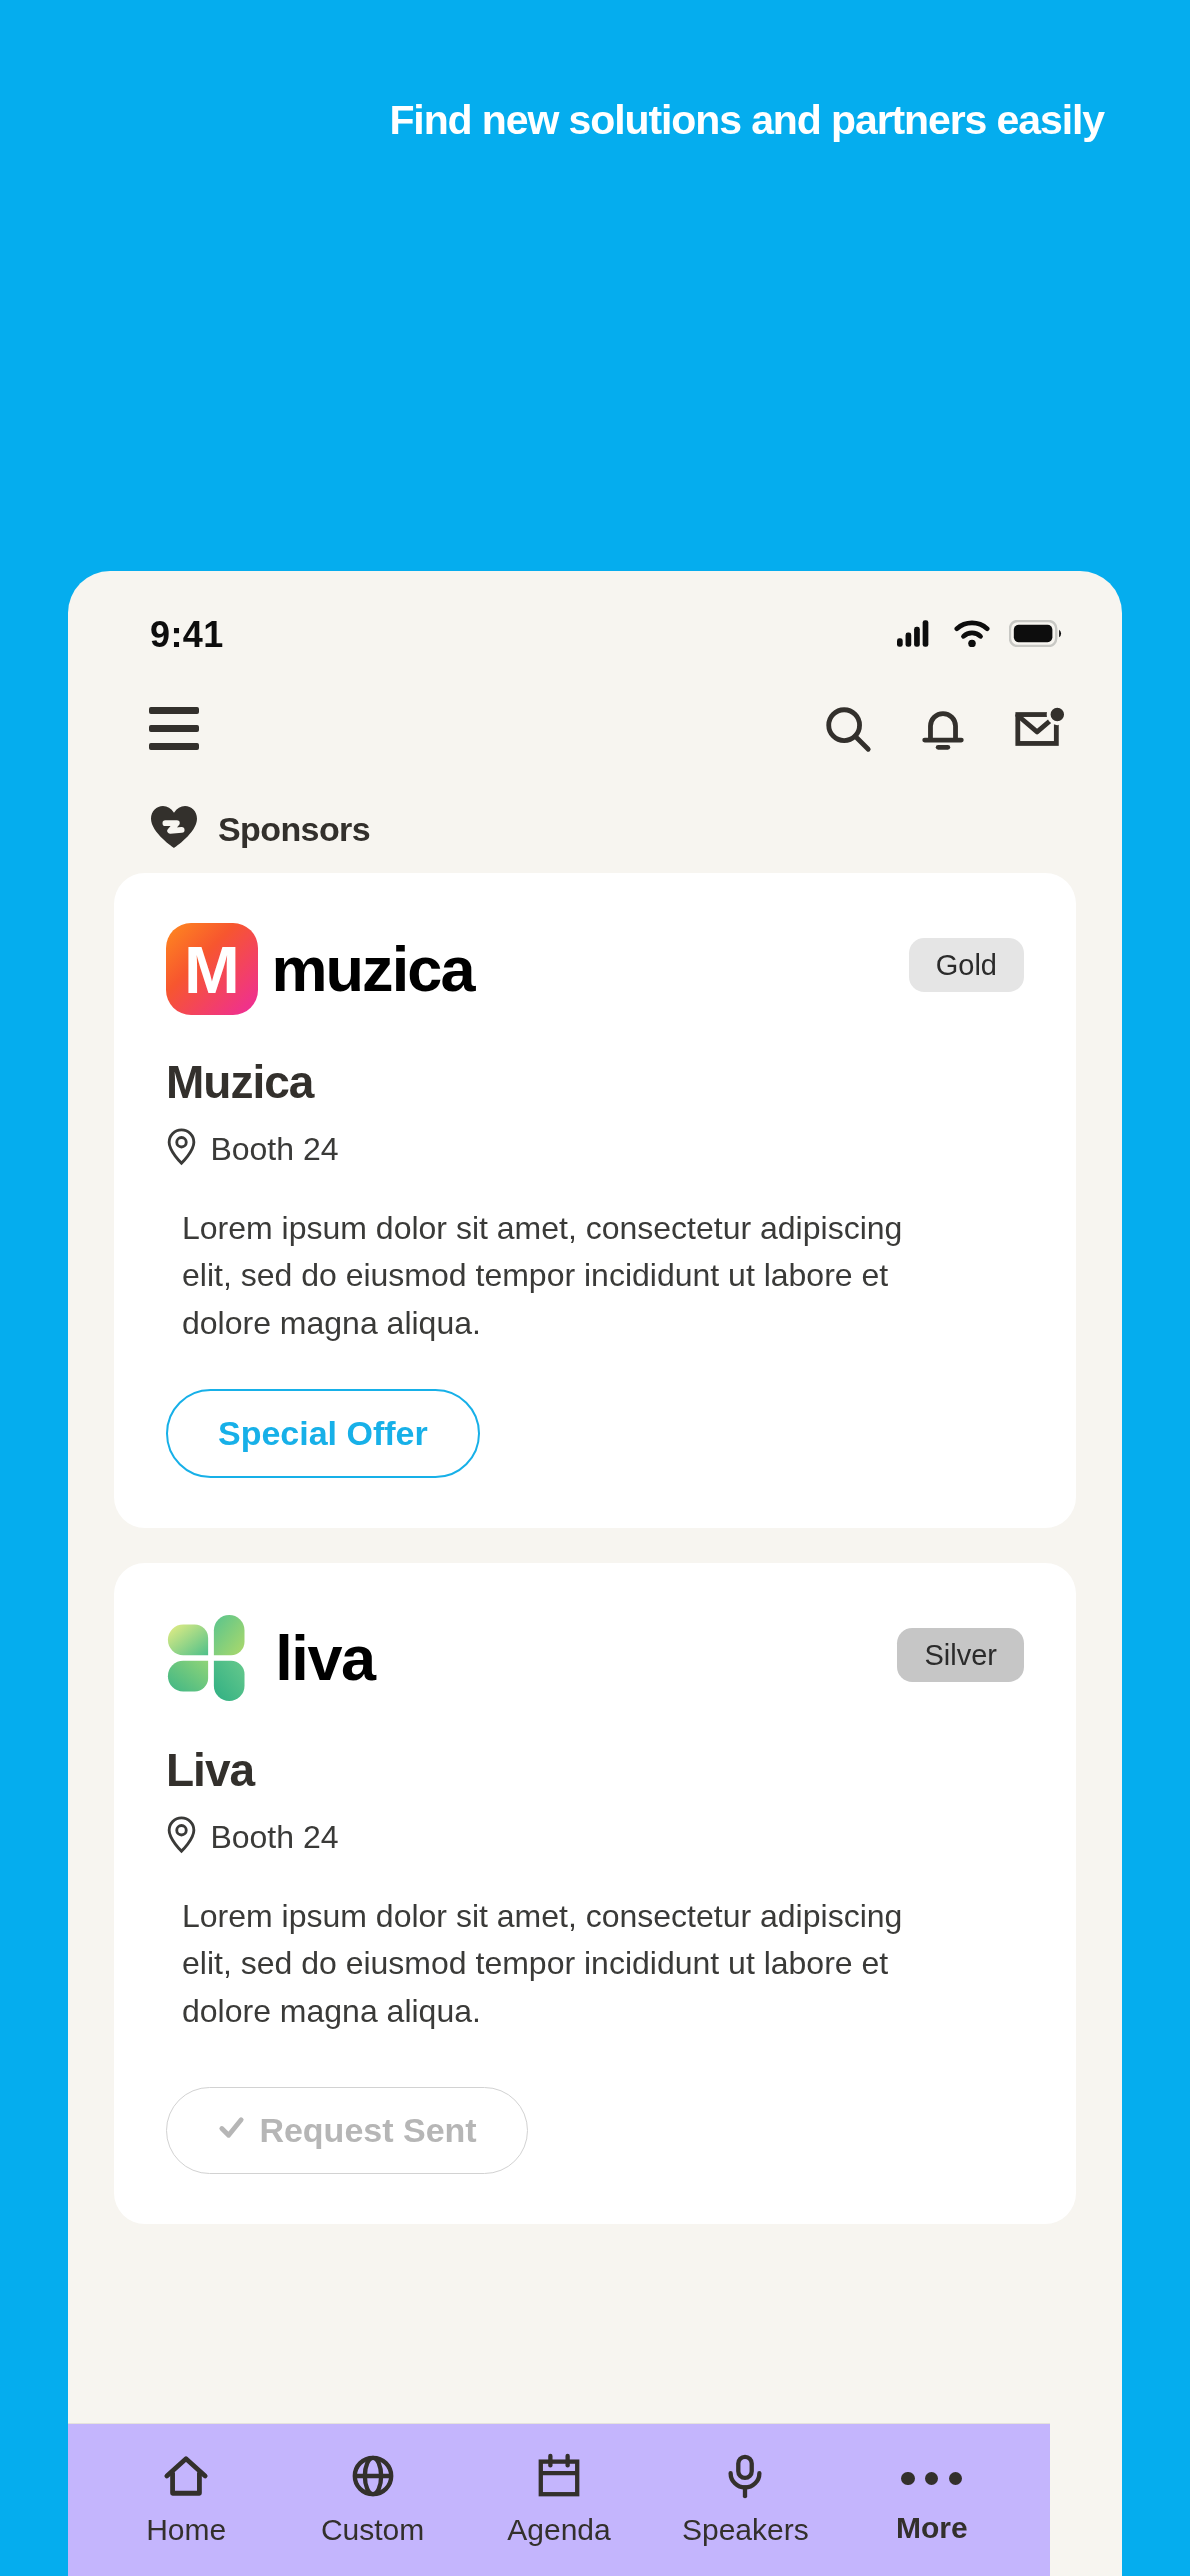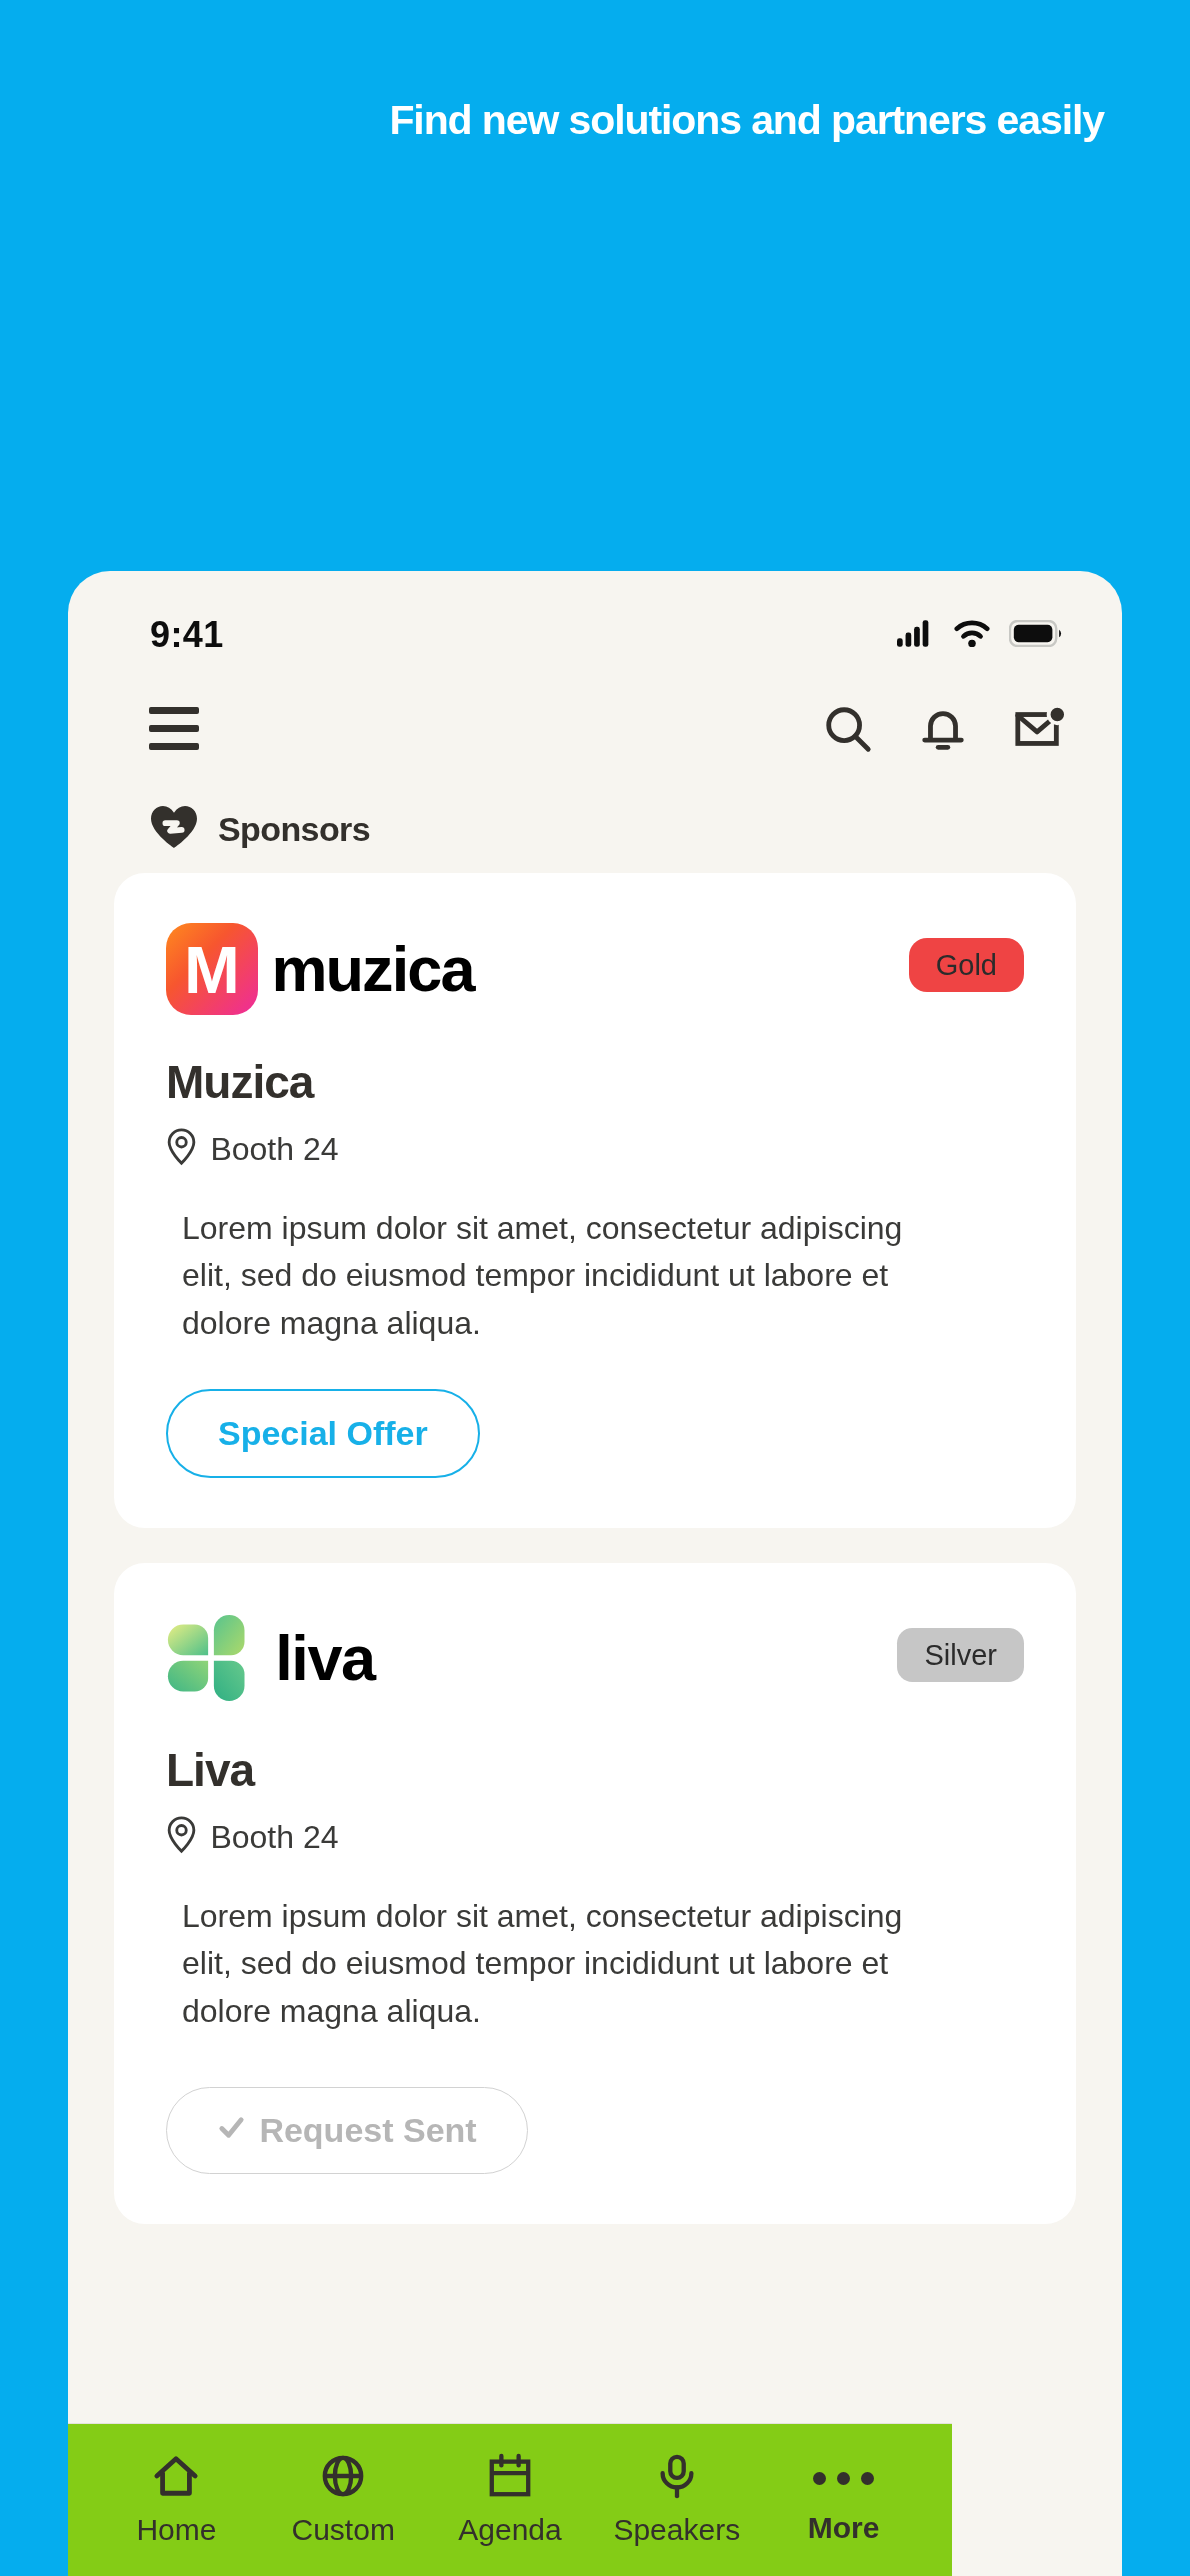--- a/index.html
+++ b/index.html
@@ -84,21 +84,21 @@
   }
   .wordmark-muzica { font-size:63px; font-weight:bold; color:#000; letter-spacing:-1.9px; }
 
   .logo-liva { width:90px; height:90px; position:relative; flex:none; }
   .wordmark-liva { font-size:63px; font-weight:bold; color:#000; letter-spacing:-1.4px; margin-left:5.8px;}
 
   .badge {
     font-size:29px; padding:12.5px 27px; border-radius:15.3px;
     color:#2B2B2B; line-height:1; margin-top:15.3px; white-space:nowrap;
   }
-  .badge-gold { background:#ef4444;border-radius:18px; }
+  .badge-gold { background:#e5e5e5; }
   .badge-silver { background:#C6C6C6; }
 
   .card-name { font-size:46px; font-weight:bold; color:#33302C; margin-top:40px; letter-spacing:-1px;}
   .booth-row { display:flex; align-items:center; gap:13.4px; margin-top:19px; }
   .booth-txt { font-size:32px; color:#3A3A38; }
   .card-desc {
     font-size:32px; color:#3A3A38; line-height:1.48;
     margin-top:35px; max-width:757px;margin-left:16px;
   }
   .btn-offer {
@@ -111,22 +111,22 @@
   .btn-sent {
     display:inline-flex; align-items:center; gap:13.4px;
     margin-top:52px;
     border:1.9px solid #D2D2D2; color:#B6B6B6;
     font-size:34px; font-weight:bold;
     padding:23px 50px; border-radius:48px; background:#fff;
   }
 
   
   .bottomnav {
-    position:absolute; left:0; bottom:0; width:884px; height:153px;
-    background:#84cc16;
+    position:absolute; left:0; bottom:0; width:982px; height:153px;
+    background:#c4b5fd;
     border-top:1px solid #E5E2DC;
     display:flex; align-items:center; justify-content:space-around;
     padding:0 25px;
   }
   .navitem {
     display:flex; flex-direction:column; align-items:center; gap:9.6px;
     cursor:pointer; width:20%;
   }
   .navitem .lbl { font-size:30px; color:#33302C; }
   .navitem.active .lbl { font-weight:bold; }

